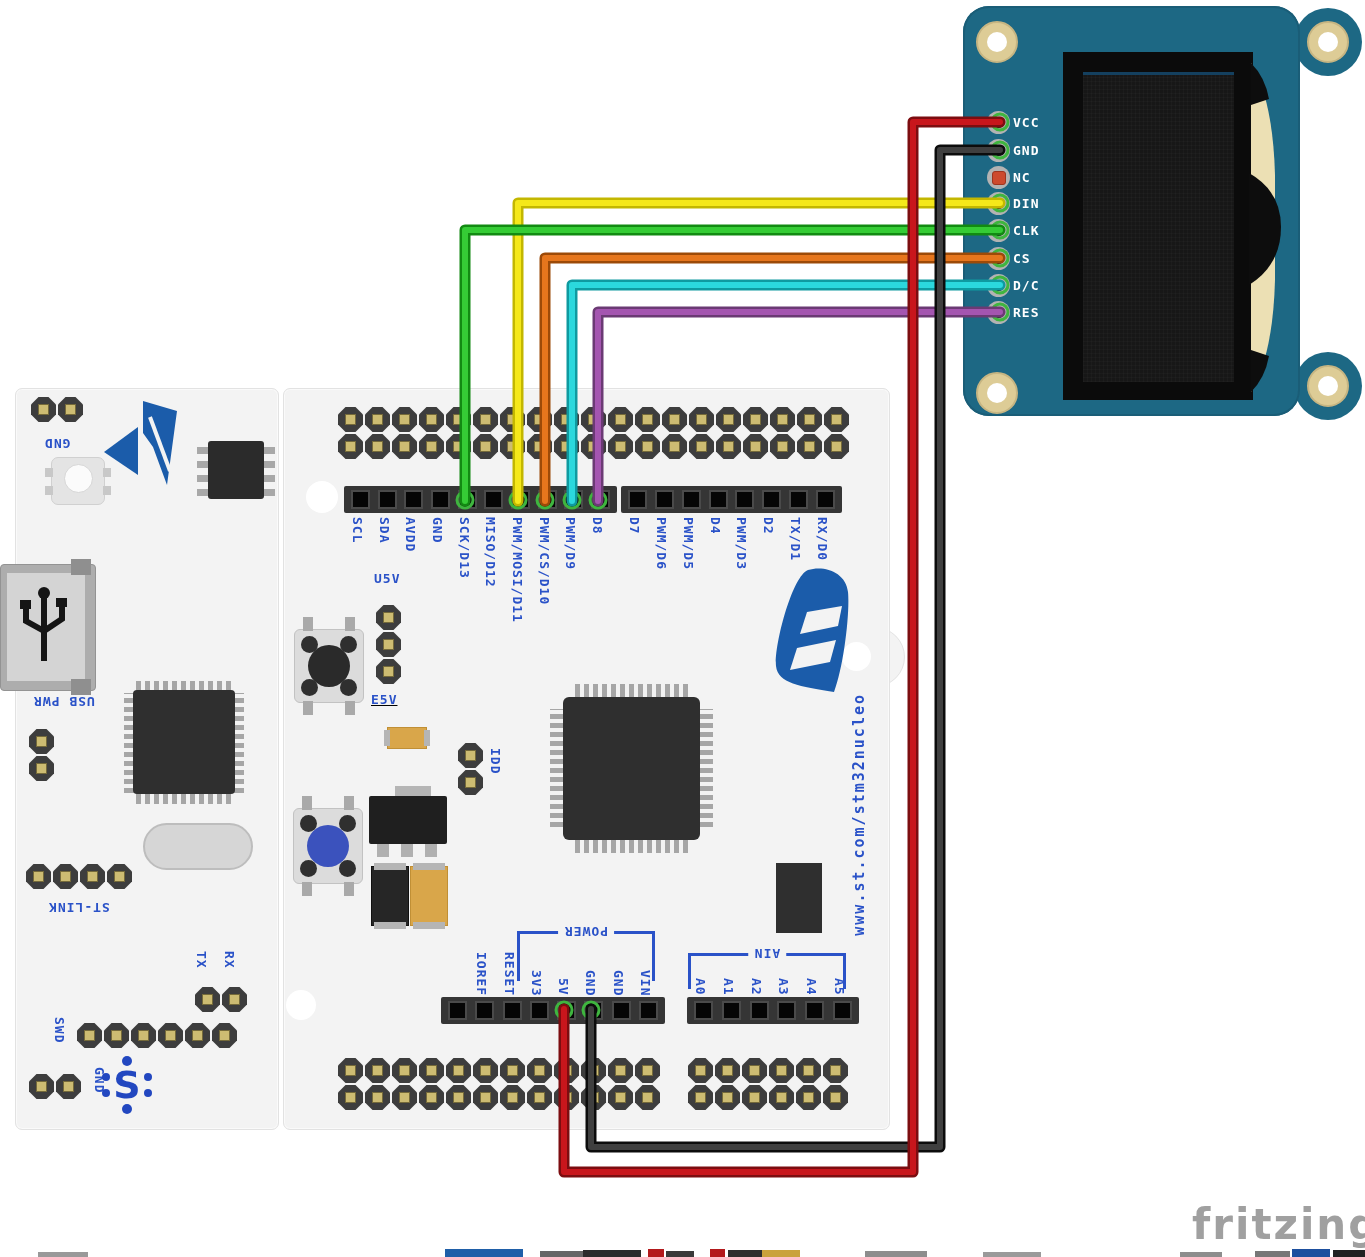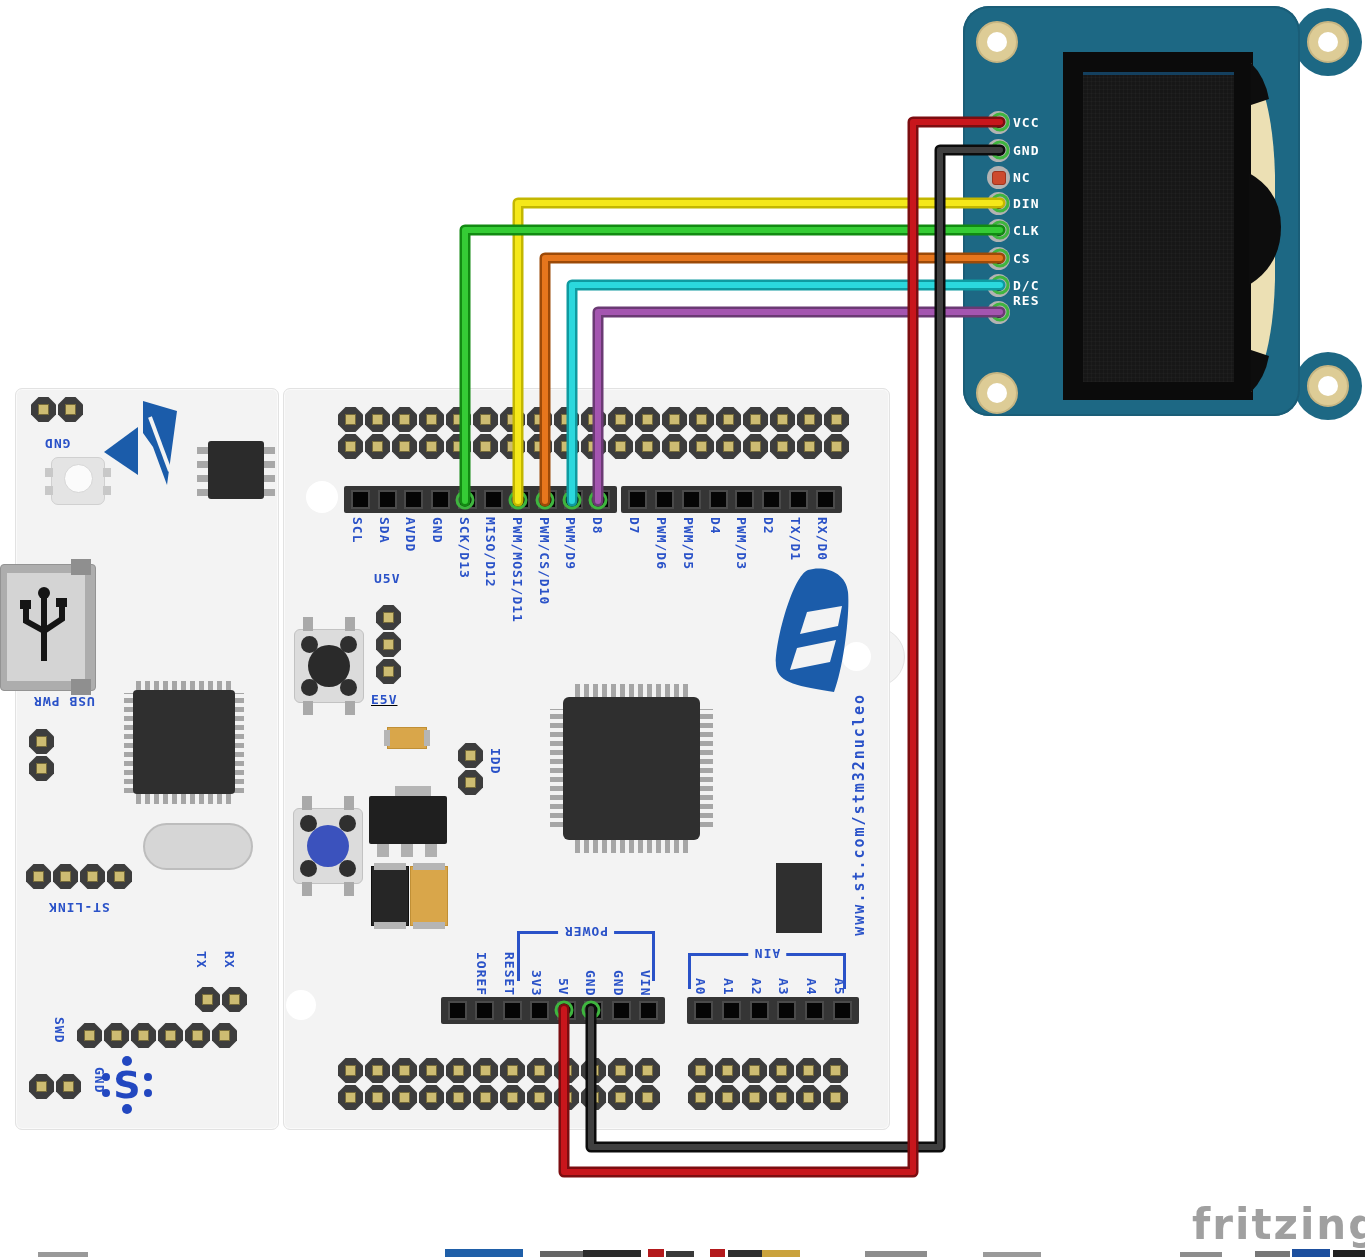--- a/index.html
+++ b/index.html
@@ -536,21 +536,21 @@
   <div class="opin-label" style="left:1013px;top:170px;">NC</div>
   <div class="opin-ring" style="left:987px;top:192px;"></div>
   <div class="opin-label" style="left:1013px;top:196px;">DIN</div>
   <div class="opin-ring" style="left:987px;top:219px;"></div>
   <div class="opin-label" style="left:1013px;top:223px;">CLK</div>
   <div class="opin-ring" style="left:987px;top:247px;"></div>
   <div class="opin-label" style="left:1013px;top:251px;">CS</div>
   <div class="opin-ring" style="left:987px;top:274px;"></div>
   <div class="opin-label" style="left:1013px;top:278px;">D/C</div>
   <div class="opin-ring" style="left:987px;top:301px;"></div>
-  <div class="opin-label" style="left:1013px;top:293px;">RES</div>
+  <div class="opin-label" style="left:1013px;top:305px;">RES</div>
 
   <svg id="wires" width="1365" height="1257" viewBox="0 0 1365 1257">
 
     <circle class="conn-ring" cx="518" cy="500" r="8"></circle>
       <circle class="conn-ring" cx="465" cy="500" r="8"></circle>
     <circle class="conn-ring" cx="545" cy="500" r="8"></circle>
       <circle class="conn-ring" cx="572" cy="500" r="8"></circle>
     <circle class="conn-ring" cx="598" cy="500" r="8"></circle>
     <circle class="conn-ring" cx="564" cy="1010" r="8"></circle>
       <circle class="conn-ring" cx="591" cy="1010" r="8"></circle>

